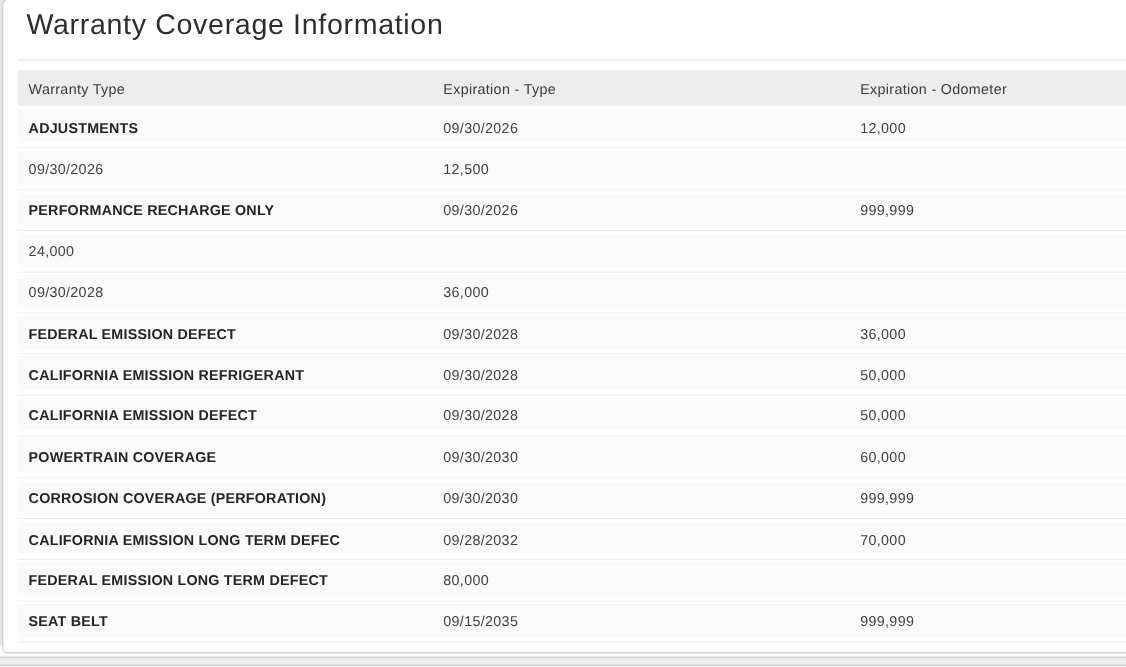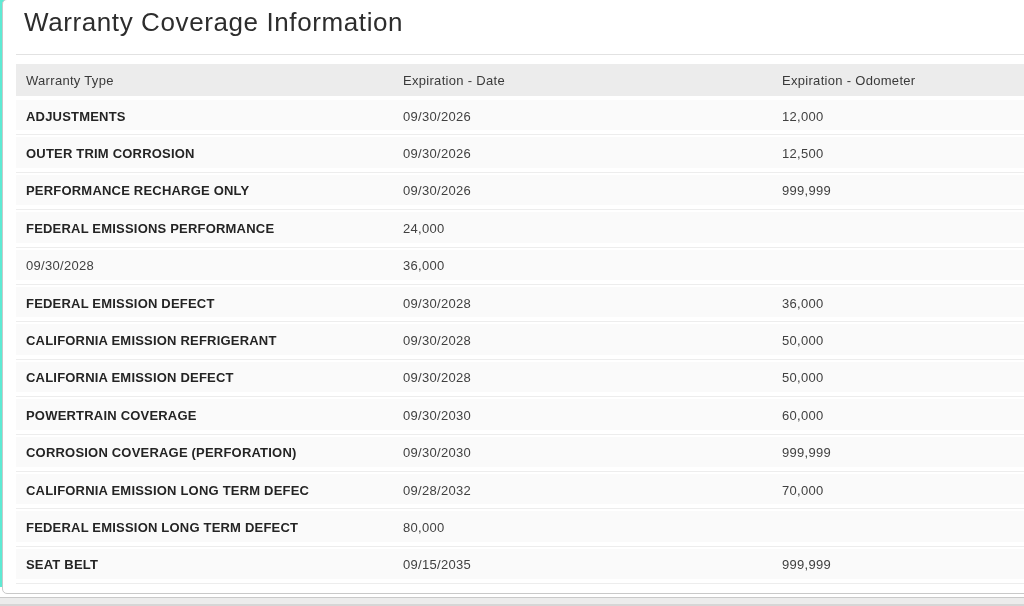--- a/index.html
+++ b/index.html
@@ -8,21 +8,21 @@
     width: 1024px;
     height: 606px;
     overflow: hidden;
     background: #ffffff;
     font-family: "Liberation Sans", sans-serif;
   }
   .viewport {
     position: relative;
     width: 1024px;
     height: 587px;
-    background: #5eead4;
+    background: #e5e5e5;
   }
   
   .card {
     position: absolute;
     left: 2px;
     top: -1px;
     width: 1040px;
     height: 595px;
     background: #ffffff;
     border: 1px solid #c9c9c9;
@@ -99,42 +99,40 @@
 <body>
 
 <div class="viewport">
   <div class="card">
     <h1 class="page-title">Warranty Coverage Information</h1>
     <div class="title-divider"></div>
 
     <div class="table-wrap">
       <div class="thead">
         <div class="th">Warranty Type</div>
-        <div class="th">Expiration - Date</div>
+        <div class="th">Expiration - Type</div>
         <div class="th">Expiration - Odometer</div>
       </div>
 
       <div>
           <div class="trow">
           <div class="td type">ADJUSTMENTS</div>
           <div class="td">09/30/2026</div>
           <div class="td">12,000</div>
         </div>
           <div class="trow">
-          <div class="td type">OUTER TRIM CORROSION</div>
           <div class="td">09/30/2026</div>
           <div class="td">12,500</div>
         </div>
           <div class="trow">
           <div class="td type">PERFORMANCE RECHARGE ONLY</div>
           <div class="td">09/30/2026</div>
           <div class="td">999,999</div>
         </div>
           <div class="trow">
-          <div class="td type">FEDERAL EMISSIONS PERFORMANCE</div>
           <div class="td">24,000</div>
         </div>
           <div class="trow">
           <div class="td">09/30/2028</div>
           <div class="td">36,000</div>
         </div>
           <div class="trow">
           <div class="td type">FEDERAL EMISSION DEFECT</div>
           <div class="td">09/30/2028</div>
           <div class="td">36,000</div>

